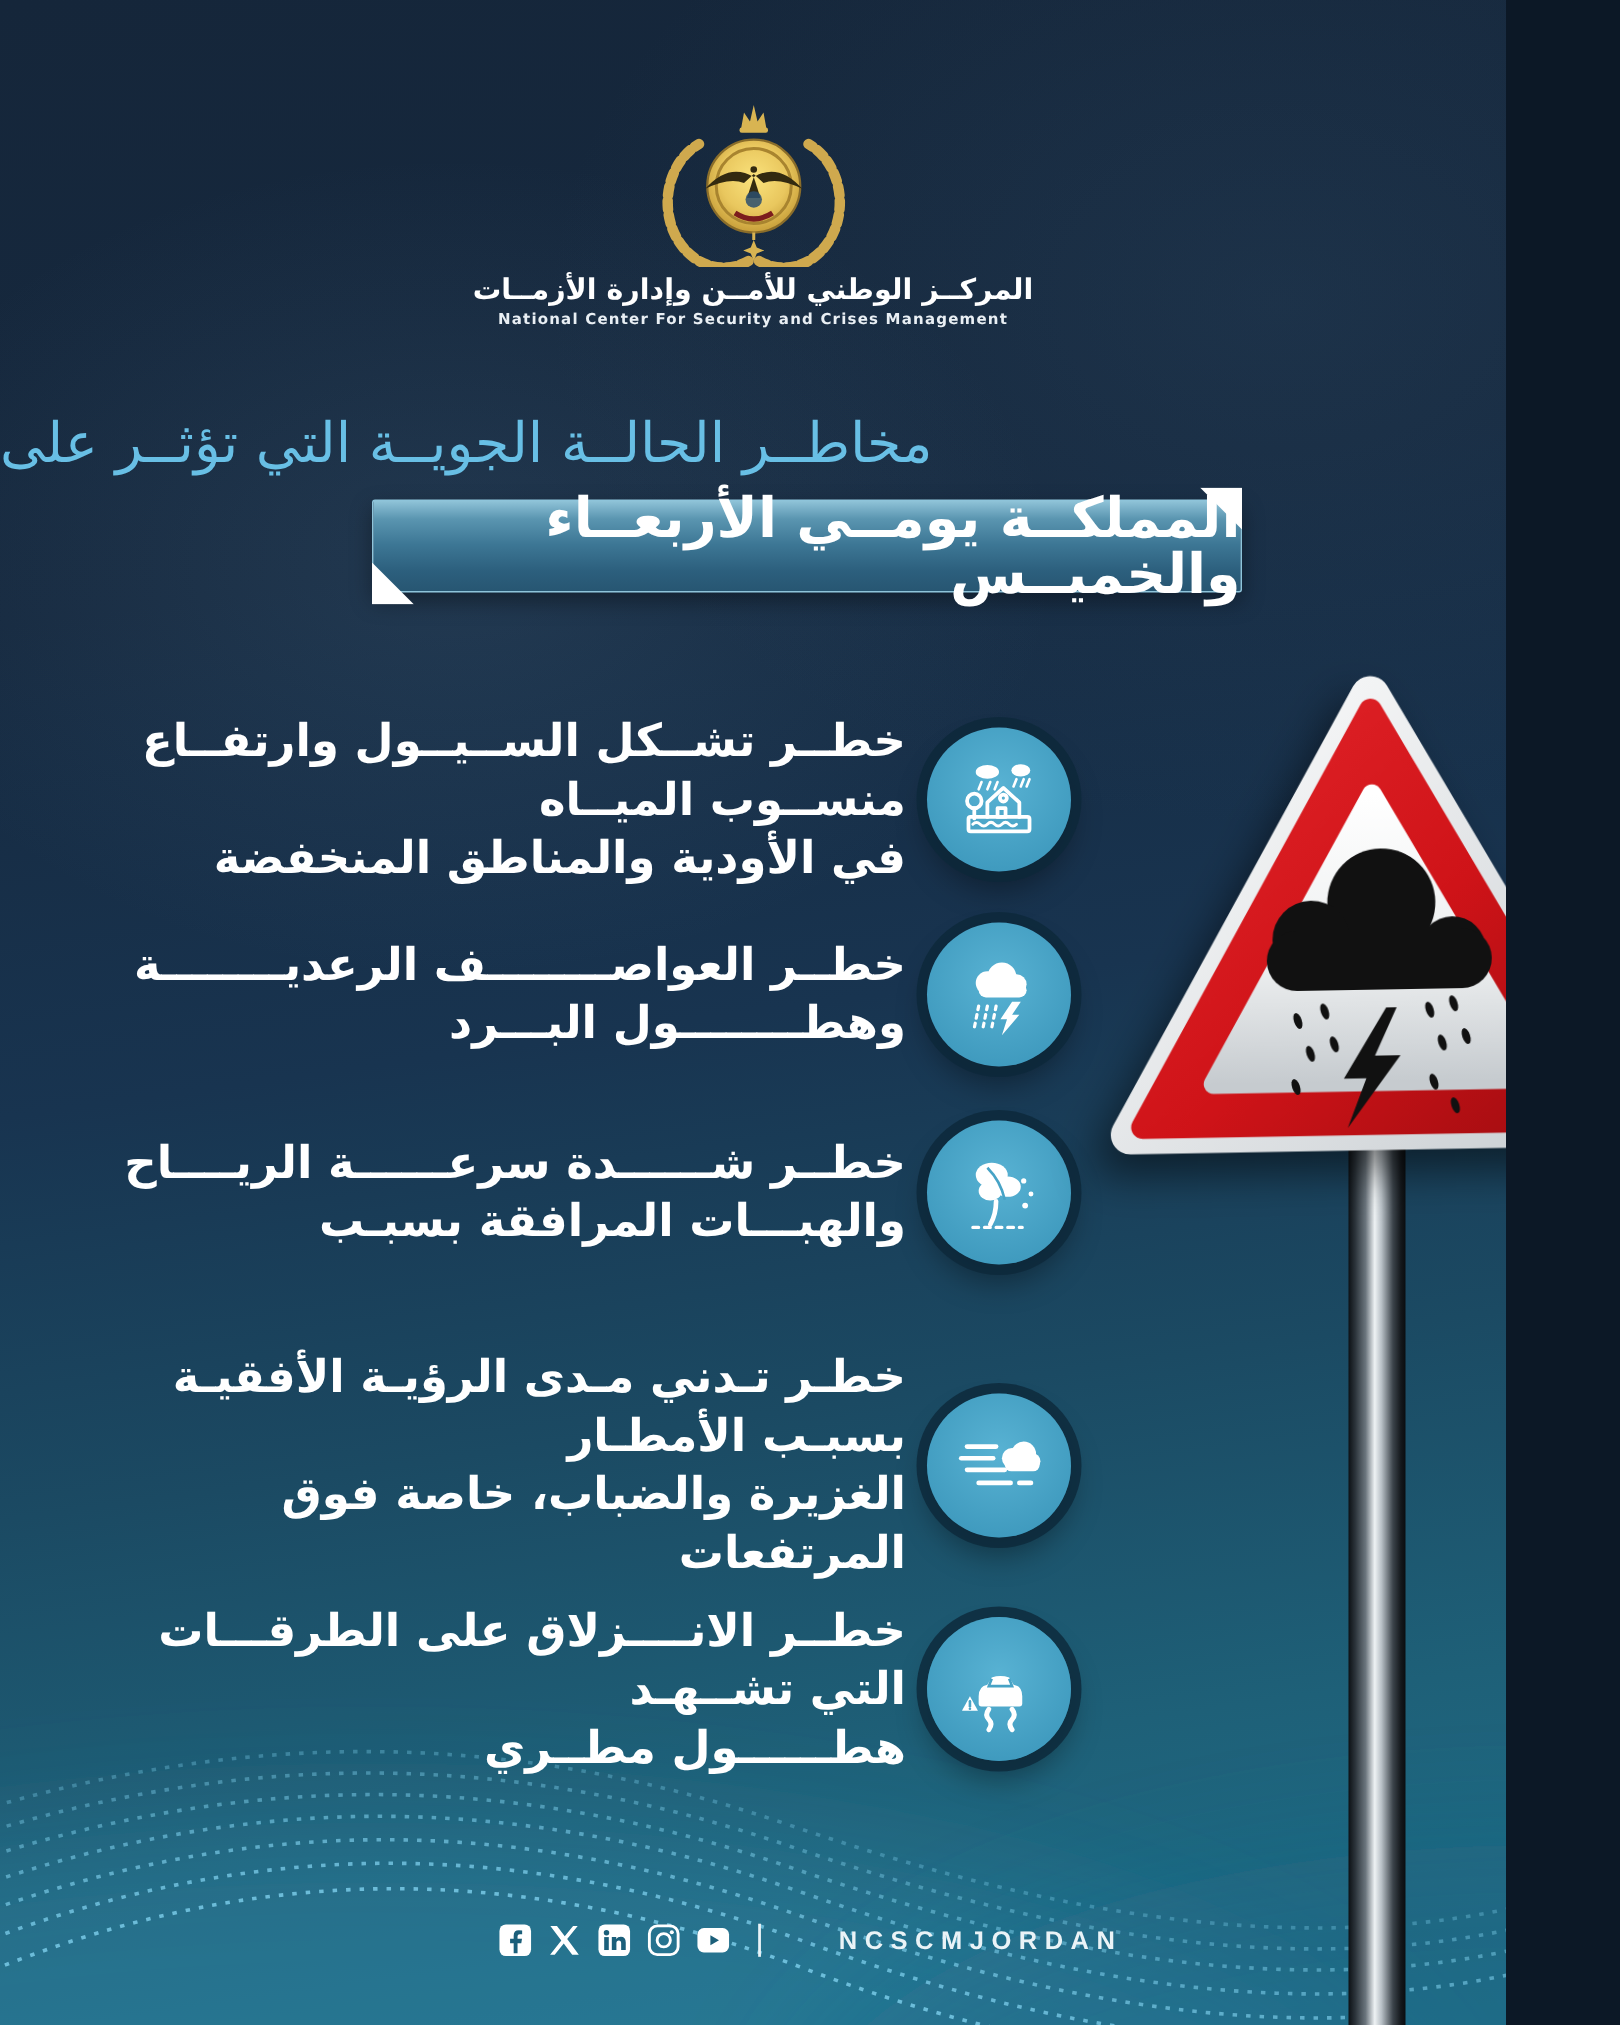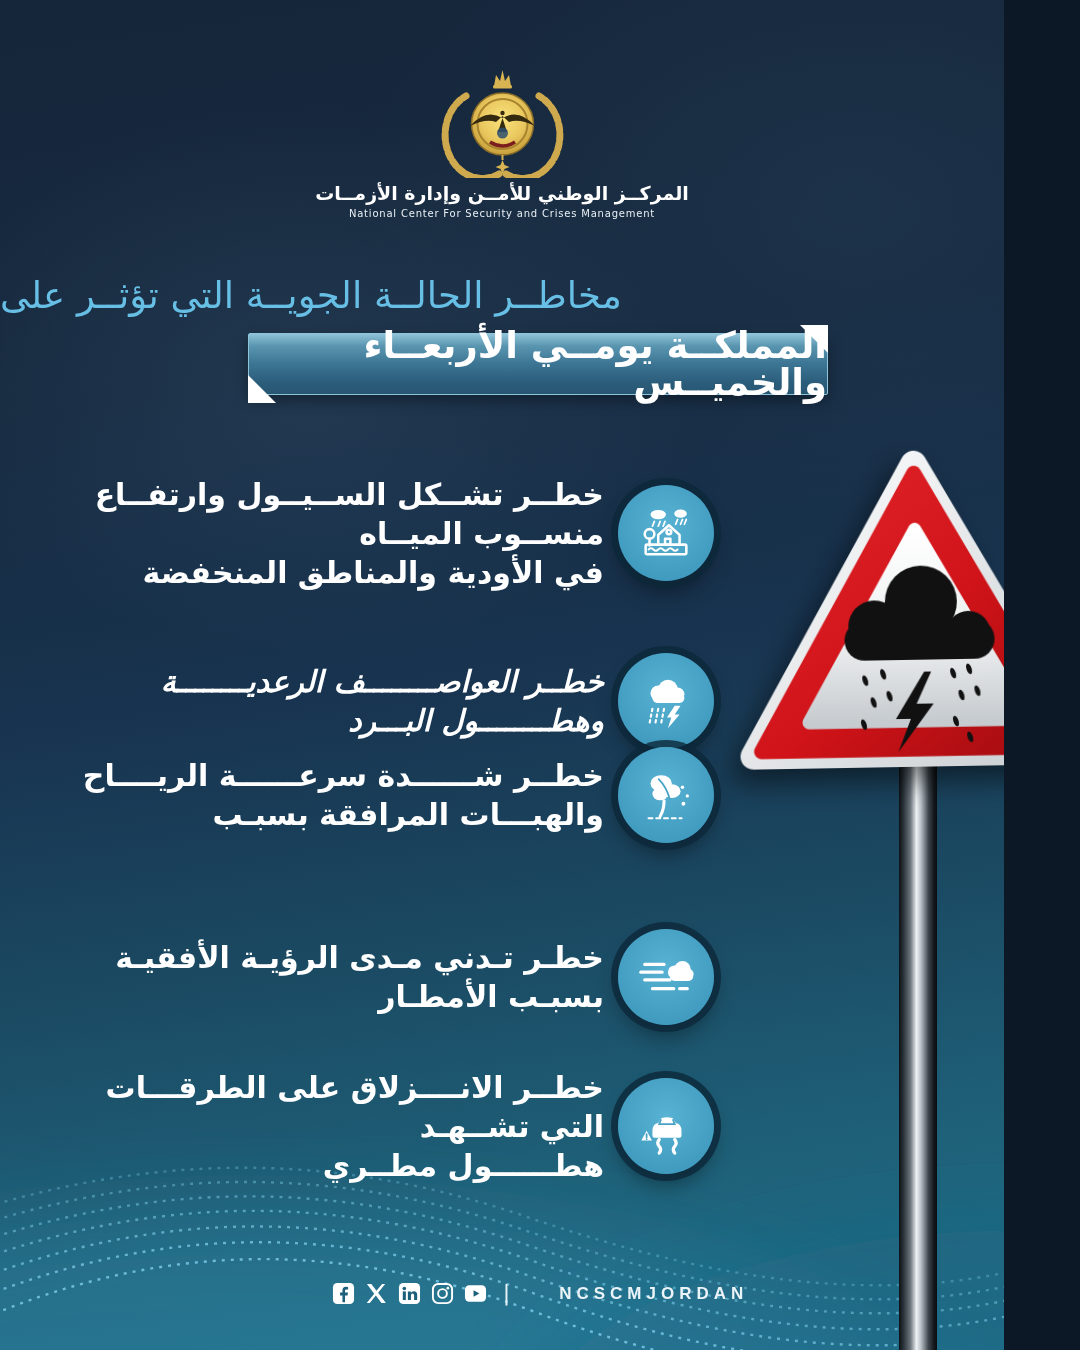--- a/index.html
+++ b/index.html
@@ -9,21 +9,21 @@
     background:
       radial-gradient(ellipse 620px 420px at 30% 28%, rgba(96,138,170,.16), transparent 65%),
       radial-gradient(ellipse 700px 500px at 85% 15%, rgba(60,95,125,.18), transparent 70%),
       linear-gradient(172deg,#15263a 0%,#16293f 28%,#183450 50%,#1b4a63 68%,#1e6078 84%,#20708a 100%);
   }
   .bg-decor{position:absolute;left:0;top:0;z-index:1;}
   
   .brand{position:absolute;top:66px;left:50%;transform:translateX(-50%);width:640px;
     text-align:center;z-index:4;color:#fff;}
   .org-ar{font-size:19px;font-weight:700;margin-top:4px;letter-spacing:0;}
-  .org-en{font-size:10px;letter-spacing:.8px;margin-top:4px;color:#e9eff4;font-weight:400;}
+  .org-en{font-size:10px;letter-spacing:.8px;margin-top:4px;color:#e9eff4;font-weight:700;}
   
   .title-1{position:absolute;top:274px;left:0;width:1020px;text-align:left;z-index:4;
     font-size:37px;font-weight:400;color:#68bfe5;direction:rtl;}
   .title-box{position:absolute;left:248px;top:333px;width:578px;height:60px;z-index:4;
     background:linear-gradient(180deg,#8fc3d8 0%,#5a95b0 20%,#3d7795 48%,#2c5f7d 78%,#275672 100%);
     border:1px solid #8ec4da;border-radius:2px;
     display:flex;align-items:center;justify-content:center;
     box-shadow:0 6px 14px rgba(0,0,0,.35);}
   .title-box .fold-tr{position:absolute;right:-1px;top:-9px;width:28px;height:28px;background:#fff;
     clip-path:polygon(0 0,100% 0,100% 100%);}
@@ -31,21 +31,21 @@
     clip-path:polygon(0 0,0 100%,100% 100%);}
   .title-2{font-size:37px;font-weight:700;color:#fff;direction:rtl;line-height:1;}
   
   .hazard{position:absolute;left:70px;width:644px;height:116px;display:flex;align-items:center;z-index:4;}
   .hazard-text{flex:1;direction:rtl;text-align:right;color:#fff;font-size:30px;font-weight:700;
     line-height:39px;padding-left:6px;}
   .hazard-badge{flex:0 0 auto;width:96px;height:96px;border-radius:50%;margin-left:14px;
     background:radial-gradient(circle at 50% 40%,#58b2d3,#3f9abe 78%);
     box-shadow:0 0 0 7px rgba(12,40,58,.8), 0 12px 20px rgba(0,0,0,.35);
     display:flex;align-items:center;justify-content:center;}
-  .h1{top:475px;} .h2{top:643px;font-style:italic;} .h3{top:737px;} .h4{top:919px;} .h5{top:1068px;}
+  .h1{top:475px;} .h2{top:605px;} .h3{top:737px;} .h4{top:919px;} .h5{top:1068px;}
   
   .pole{position:absolute;left:899px;top:756px;width:38px;height:594px;z-index:5;border-radius:4px 4px 0 0;
     background:linear-gradient(90deg,#0d1115 0%,#2c343b 12%,#6b757d 30%,#eef2f4 46%,#b8c0c6 58%,#3c444b 78%,#14181c 92%,#0a0d10 100%);}
   .sign{position:absolute;left:716px;top:434px;z-index:6;
     filter:drop-shadow(-10px 14px 14px rgba(0,0,0,.5));transform:rotate(-1deg);}
   
   .footer{position:absolute;left:0;top:1280px;width:1080px;display:flex;align-items:center;
     justify-content:center;gap:10px;z-index:7;color:#fff;}
   .social{width:23px;height:23px;display:block;}
   .sep{font-size:22px;font-weight:400;color:#eaf3f7;margin:0 4px 2px 6px;}
@@ -184,20 +184,21 @@
             <circle cx="54" cy="33" r="1.7"></circle>
             <circle cx="49" cy="24" r="1.8"></circle>
         </g>
       </svg>
     </div>
   </div>
 
   <div class="hazard h4">
     <div class="hazard-text">
       <span>خطـر تـدني مـدى الرؤيـة الأفقيـة بسبـب الأمطـار</span><br>
+      <span>الغزيرة والضباب، خاصة فوق المرتفعات</span>
     </div>
     <div class="hazard-badge">
       <svg width="62" height="62" viewBox="0 0 64 64">
         <g fill="#fff">
           <circle cx="41" cy="27" r="7"></circle>
             <circle cx="49" cy="24" r="8.5"></circle>
             <circle cx="55" cy="29" r="5.5"></circle>
           <rect x="36" y="27" width="24" height="9" rx="4.5"></rect>
         </g>
         <g stroke="#fff" stroke-width="3.2" stroke-linecap="round">

